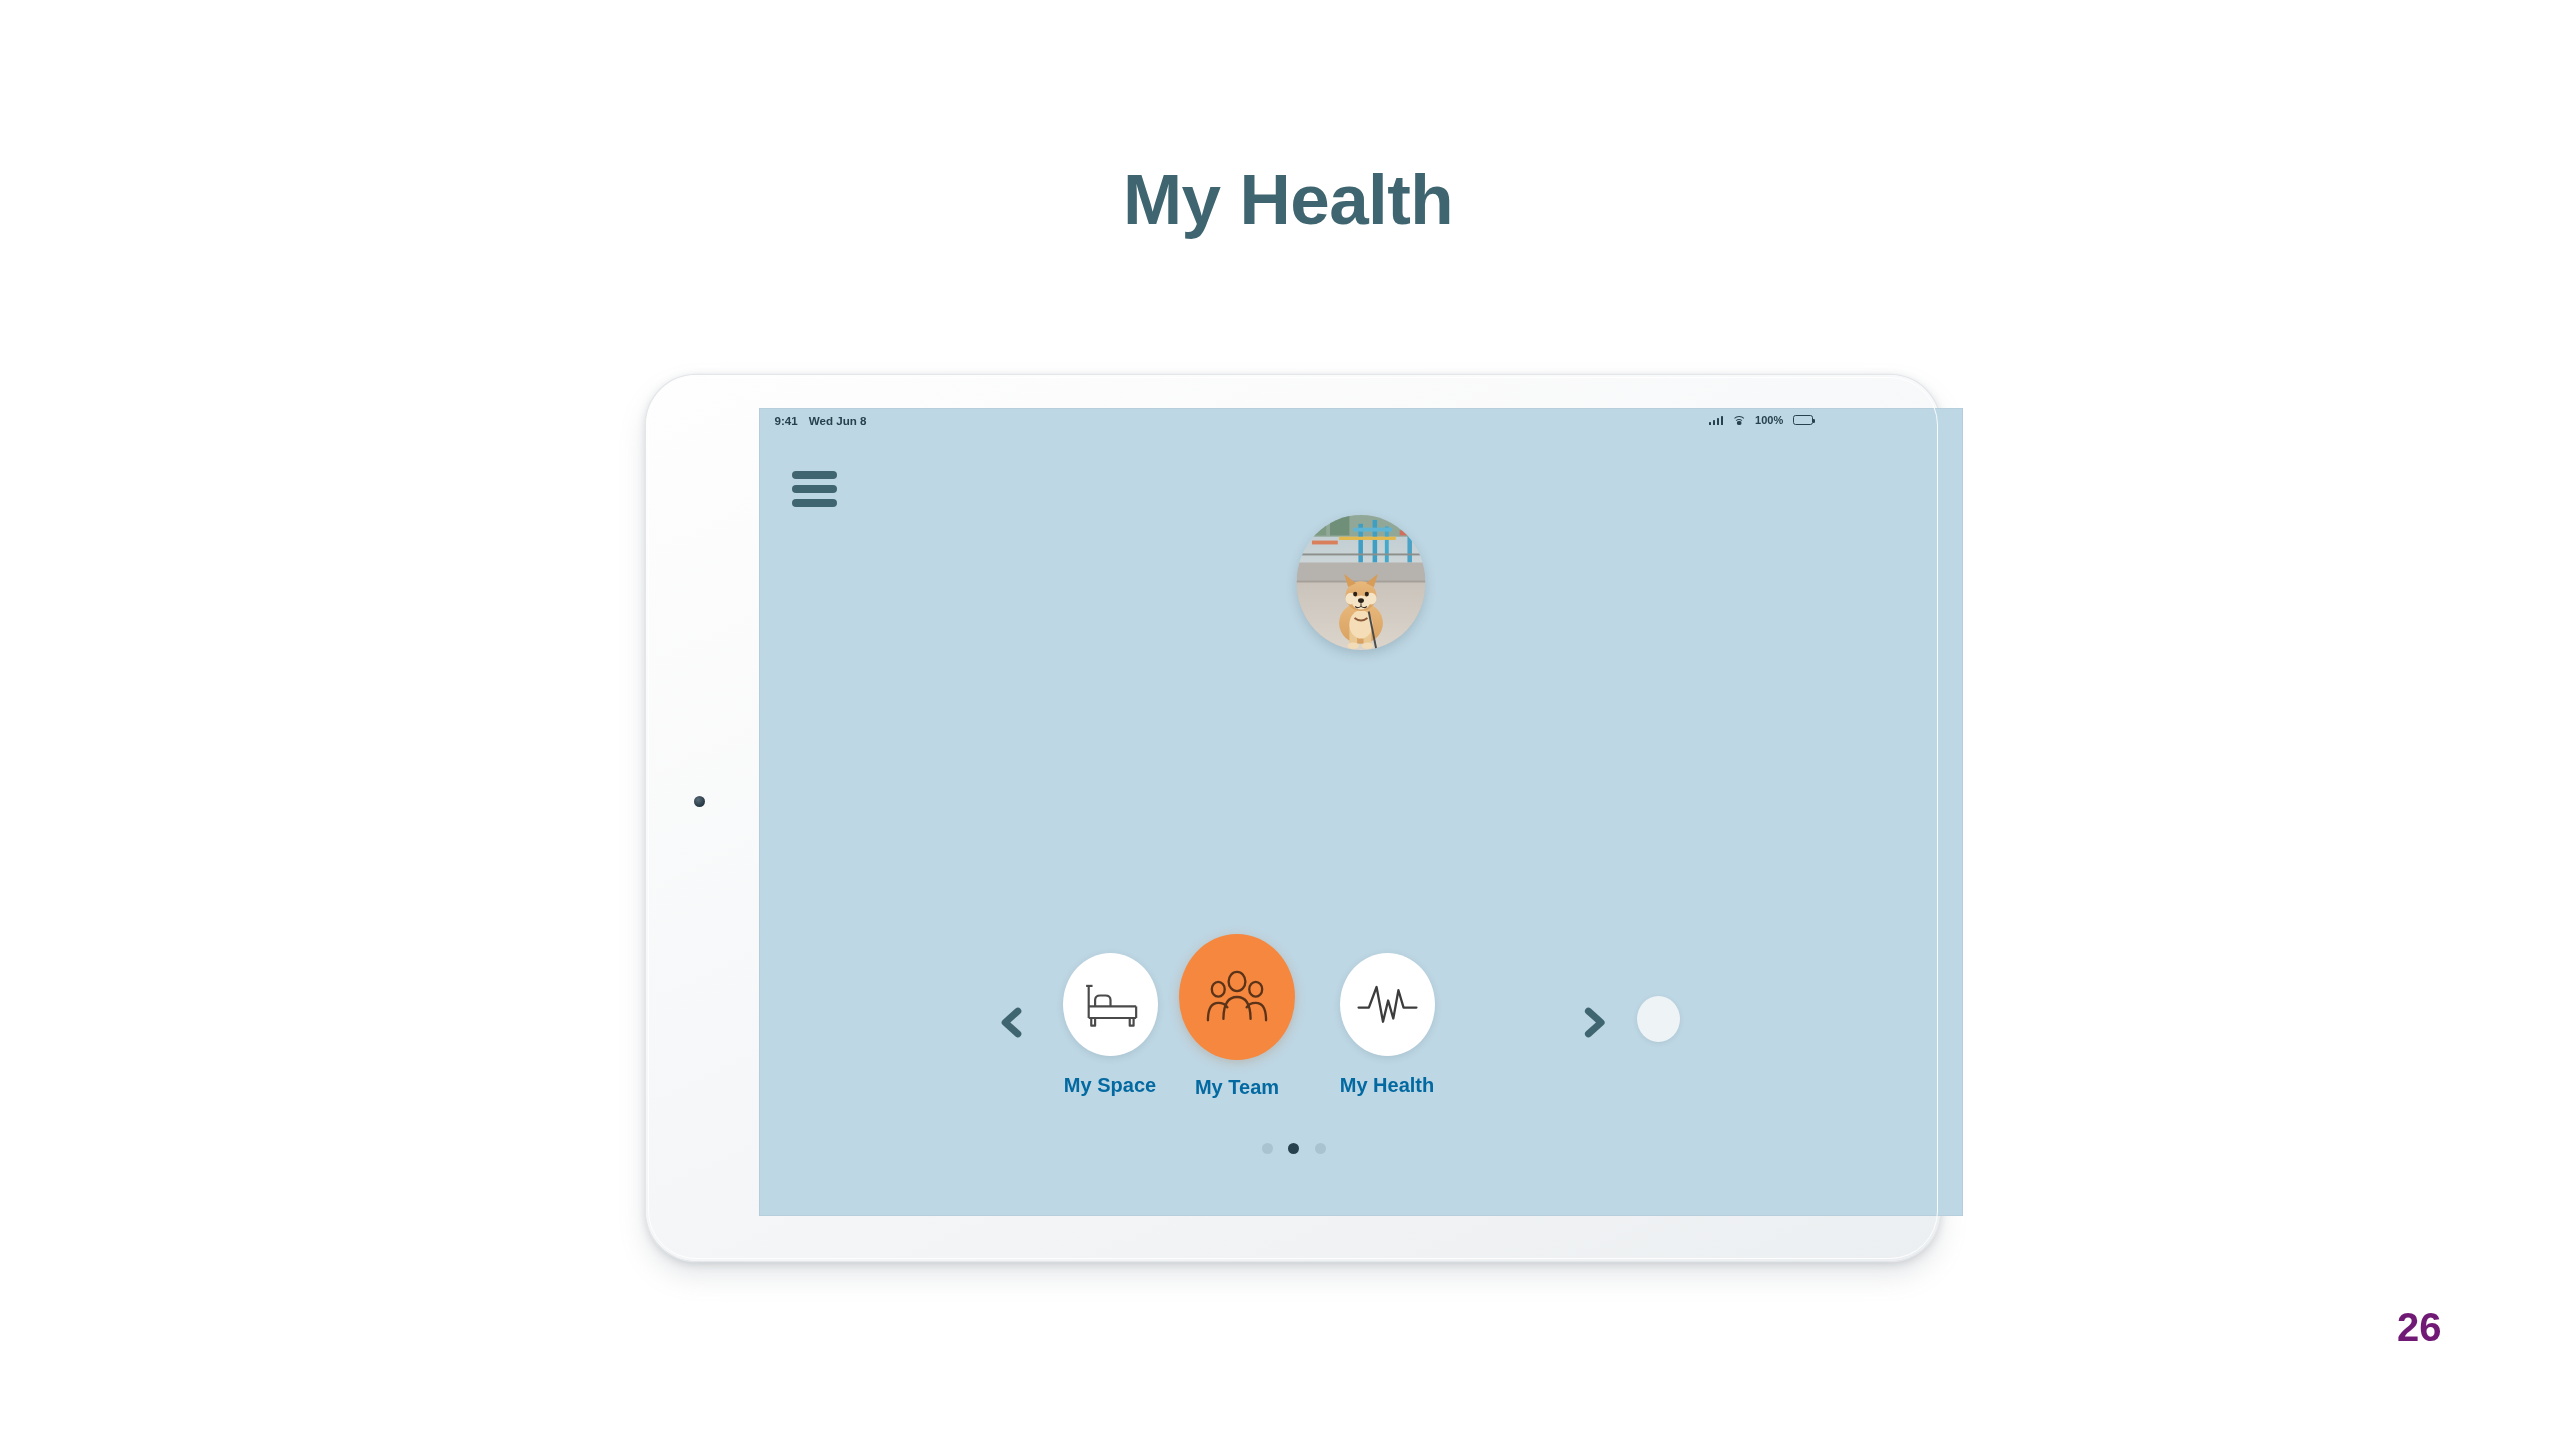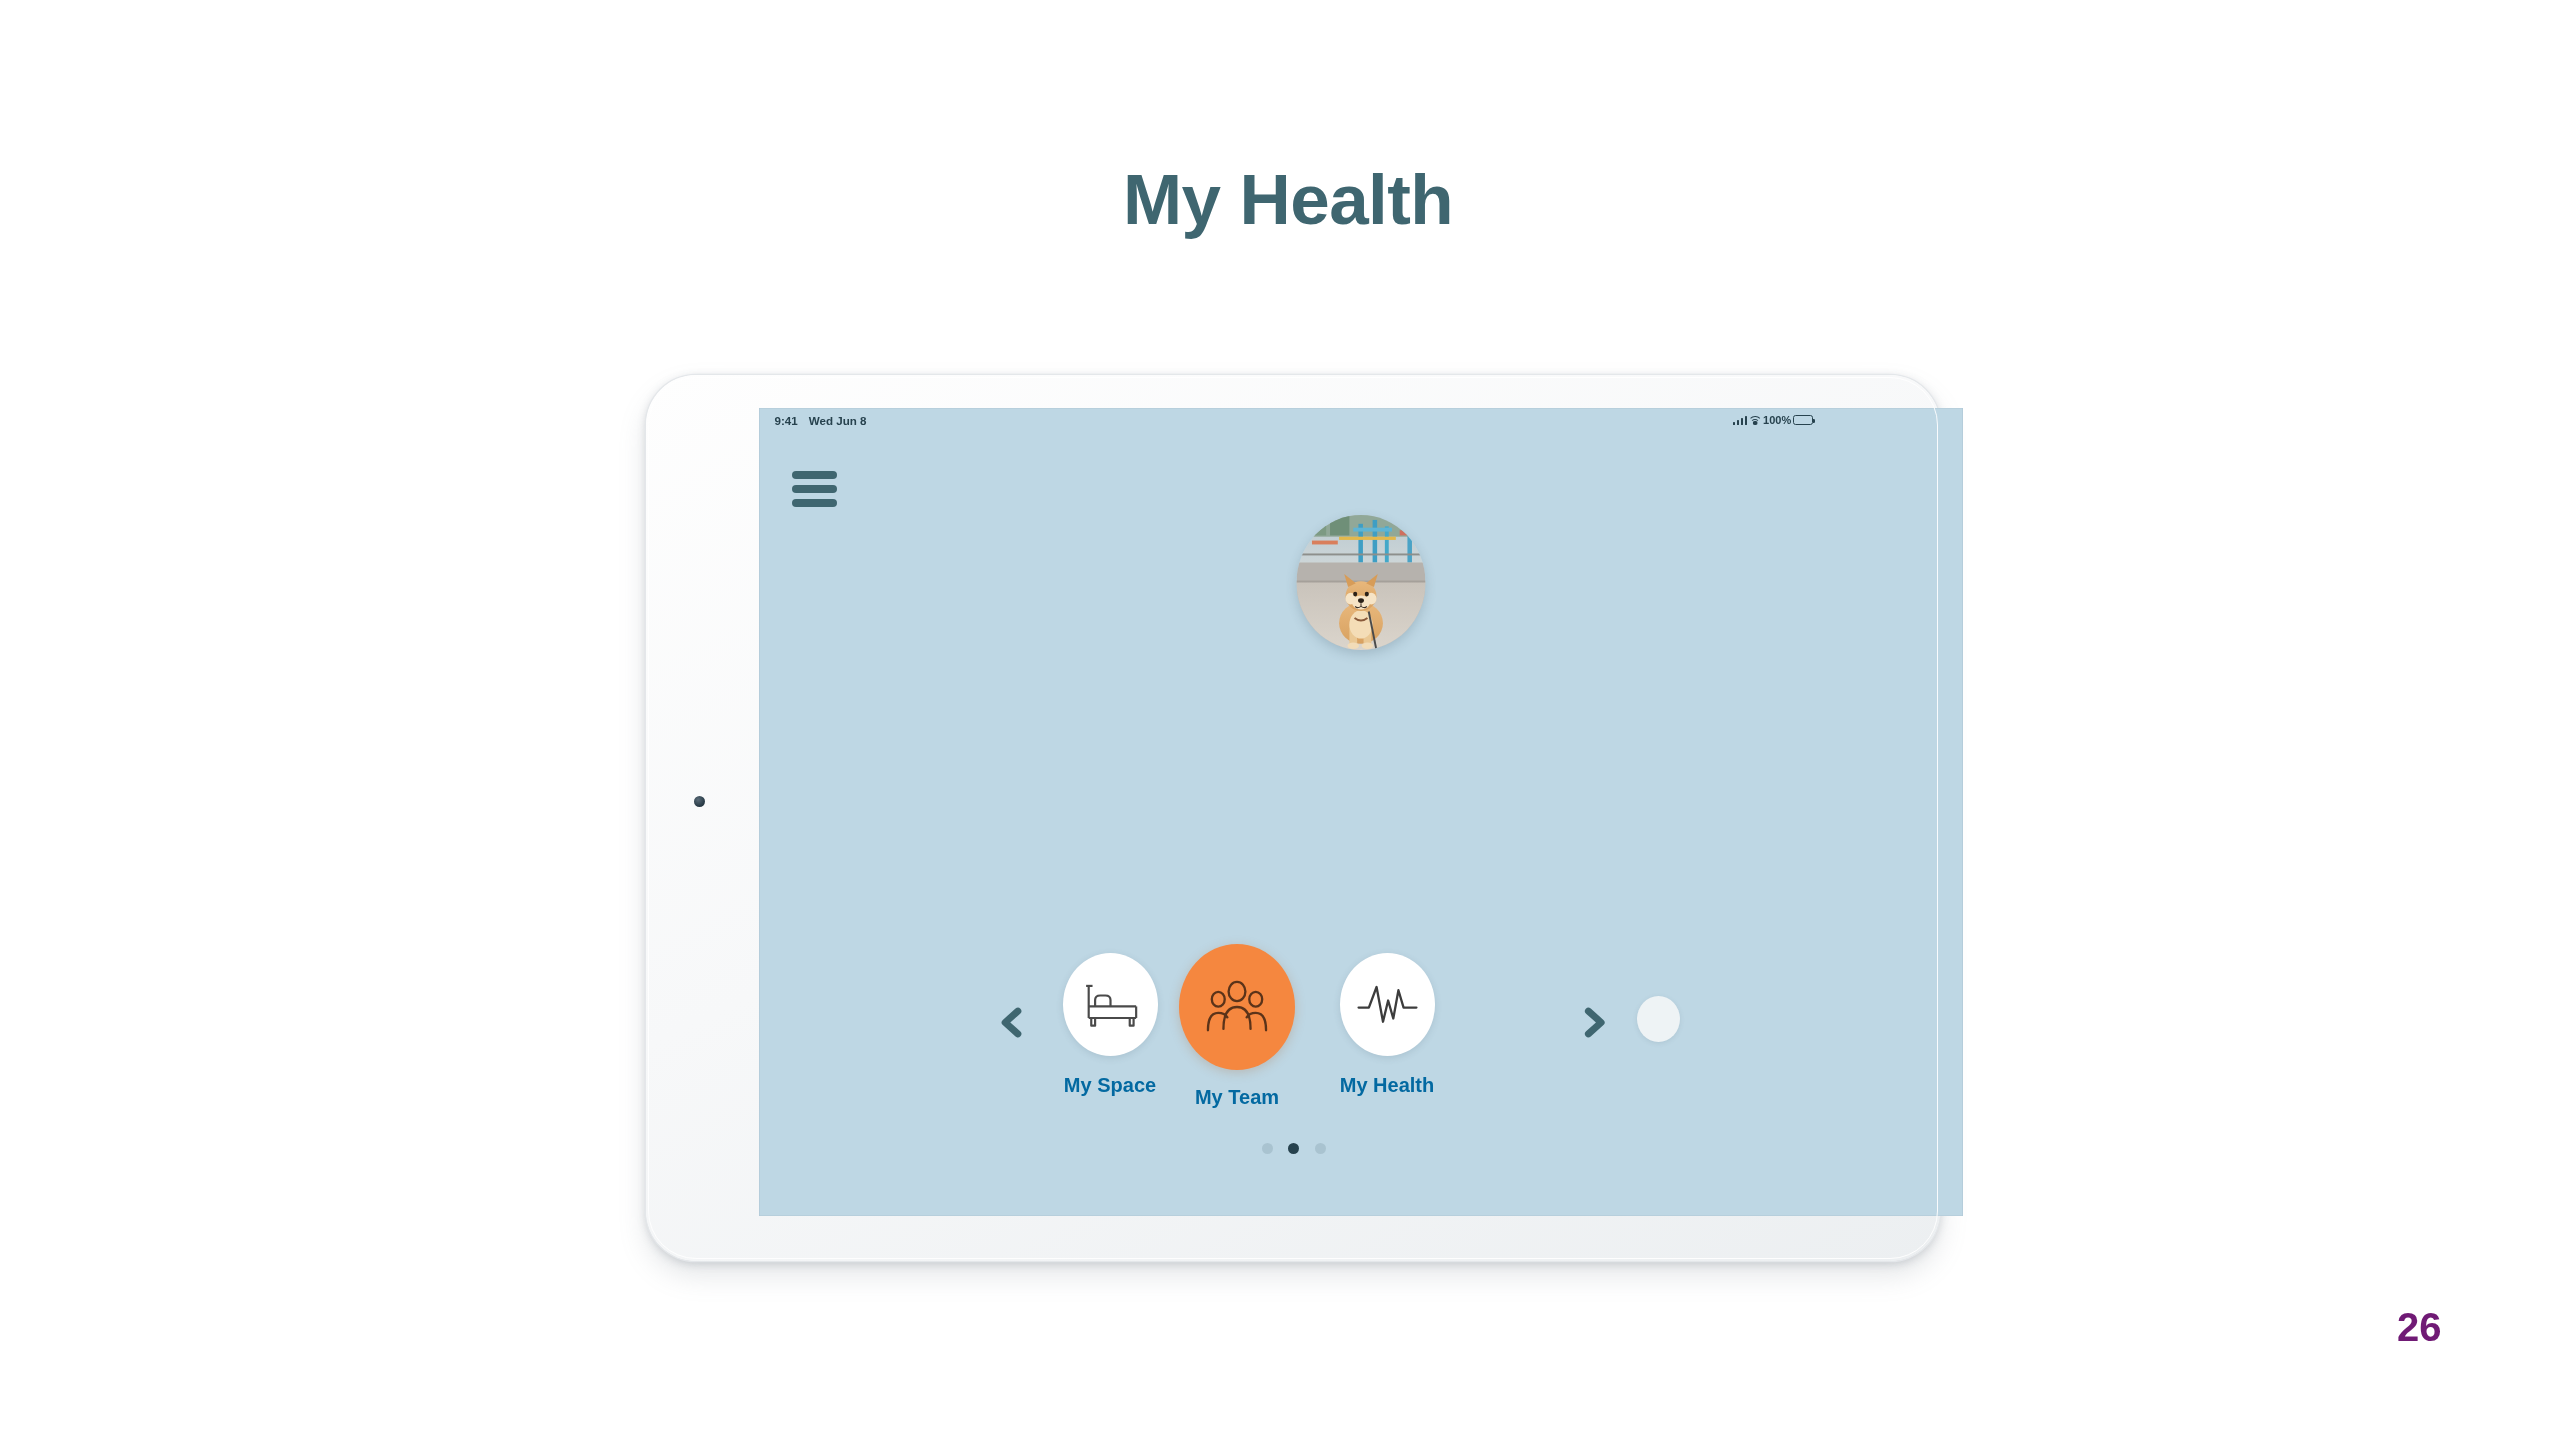--- a/index.html
+++ b/index.html
@@ -110,21 +110,21 @@
     display: flex;
     align-items: center;
     justify-content: space-between;
     padding: 0 15.5px;
     box-sizing: border-box;
     color: #27424e;
     font-size: 11.6px;
     font-weight: bold;
   }
   .status-left { display: flex; align-items: center; gap: 11px; }
-  .status-right { display: flex; align-items: center; gap: 2px; }
+  .status-right { display: flex; align-items: center; gap: 10px; }
 
   .signal-bars { display: flex; align-items: flex-end; gap: 1.6px; height: 9.7px; }
   .signal-bars i { display: block; width: 2.3px; background: #27424e; border-radius: 0.6px; }
   .signal-bars i:nth-child(1) { height: 3.2px; }
   .signal-bars i:nth-child(2) { height: 5.2px; }
   .signal-bars i:nth-child(3) { height: 7px; }
   .signal-bars i:nth-child(4) { height: 9px; }
 
   .wifi-icon { width: 12.2px; height: 9.7px; position: relative; }
   .wifi-icon span {
@@ -263,21 +263,21 @@
     line-height: 1;
   }
 
   
   .item-space { left: 290px; top: 23px; width: 122px; }
   .item-space .carousel-circle { width: 95px; height: 103px; }
   .item-space .carousel-label { margin-top: 19.3px; }
 
   
   .item-team { left: 1085px; top: 0; width: 0; }
-  .item-team { left: 407px; top: 14px; width: 142px; }
+  .item-team { left: 407px; top: 4px; width: 142px; }
   .item-team .carousel-circle { width: 116px; height: 126px; }
   .item-team .carousel-label { margin-top: 16.7px; }
 
   
   .item-health { left: 567px; top: 23px; width: 122px; }
   .item-health .carousel-circle { width: 95px; height: 103px; }
   .item-health .carousel-label { margin-top: 19.3px; }
 
   
   .peek-circle {

